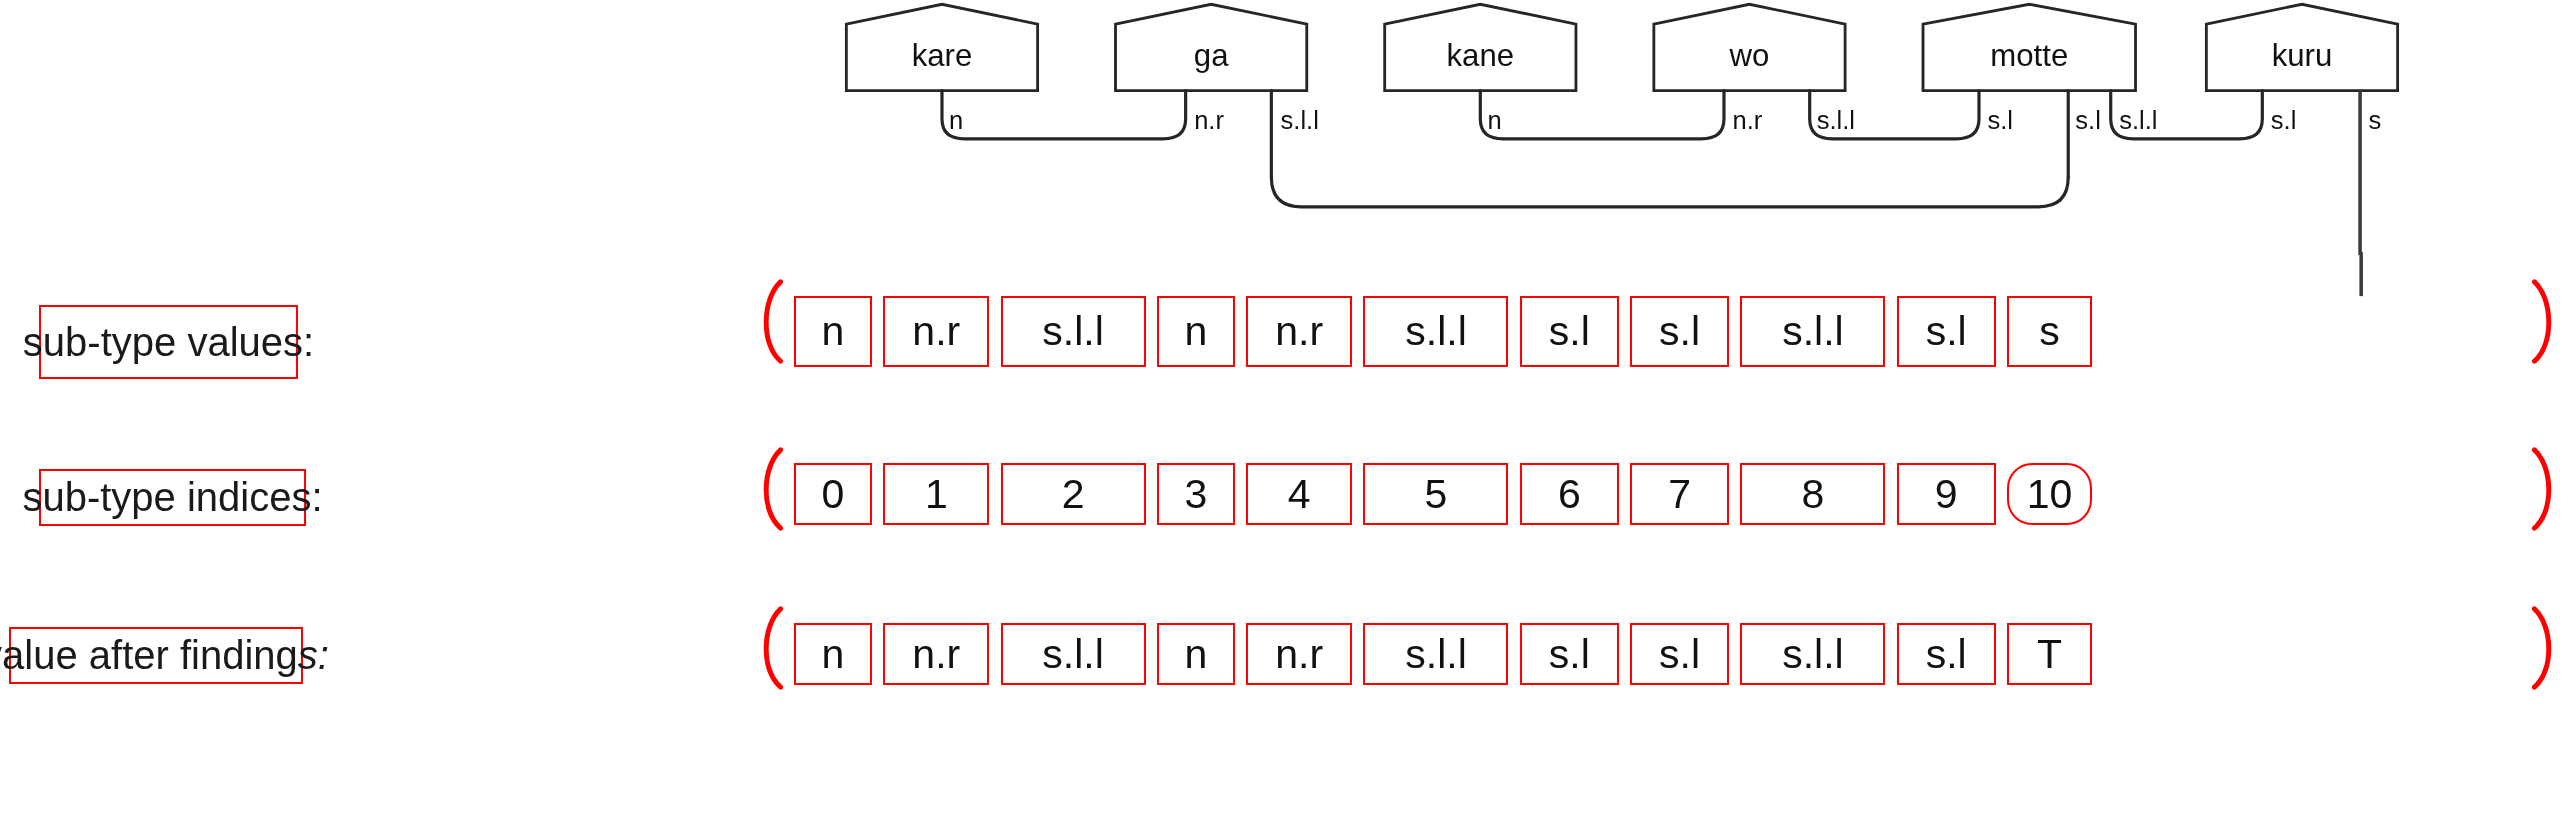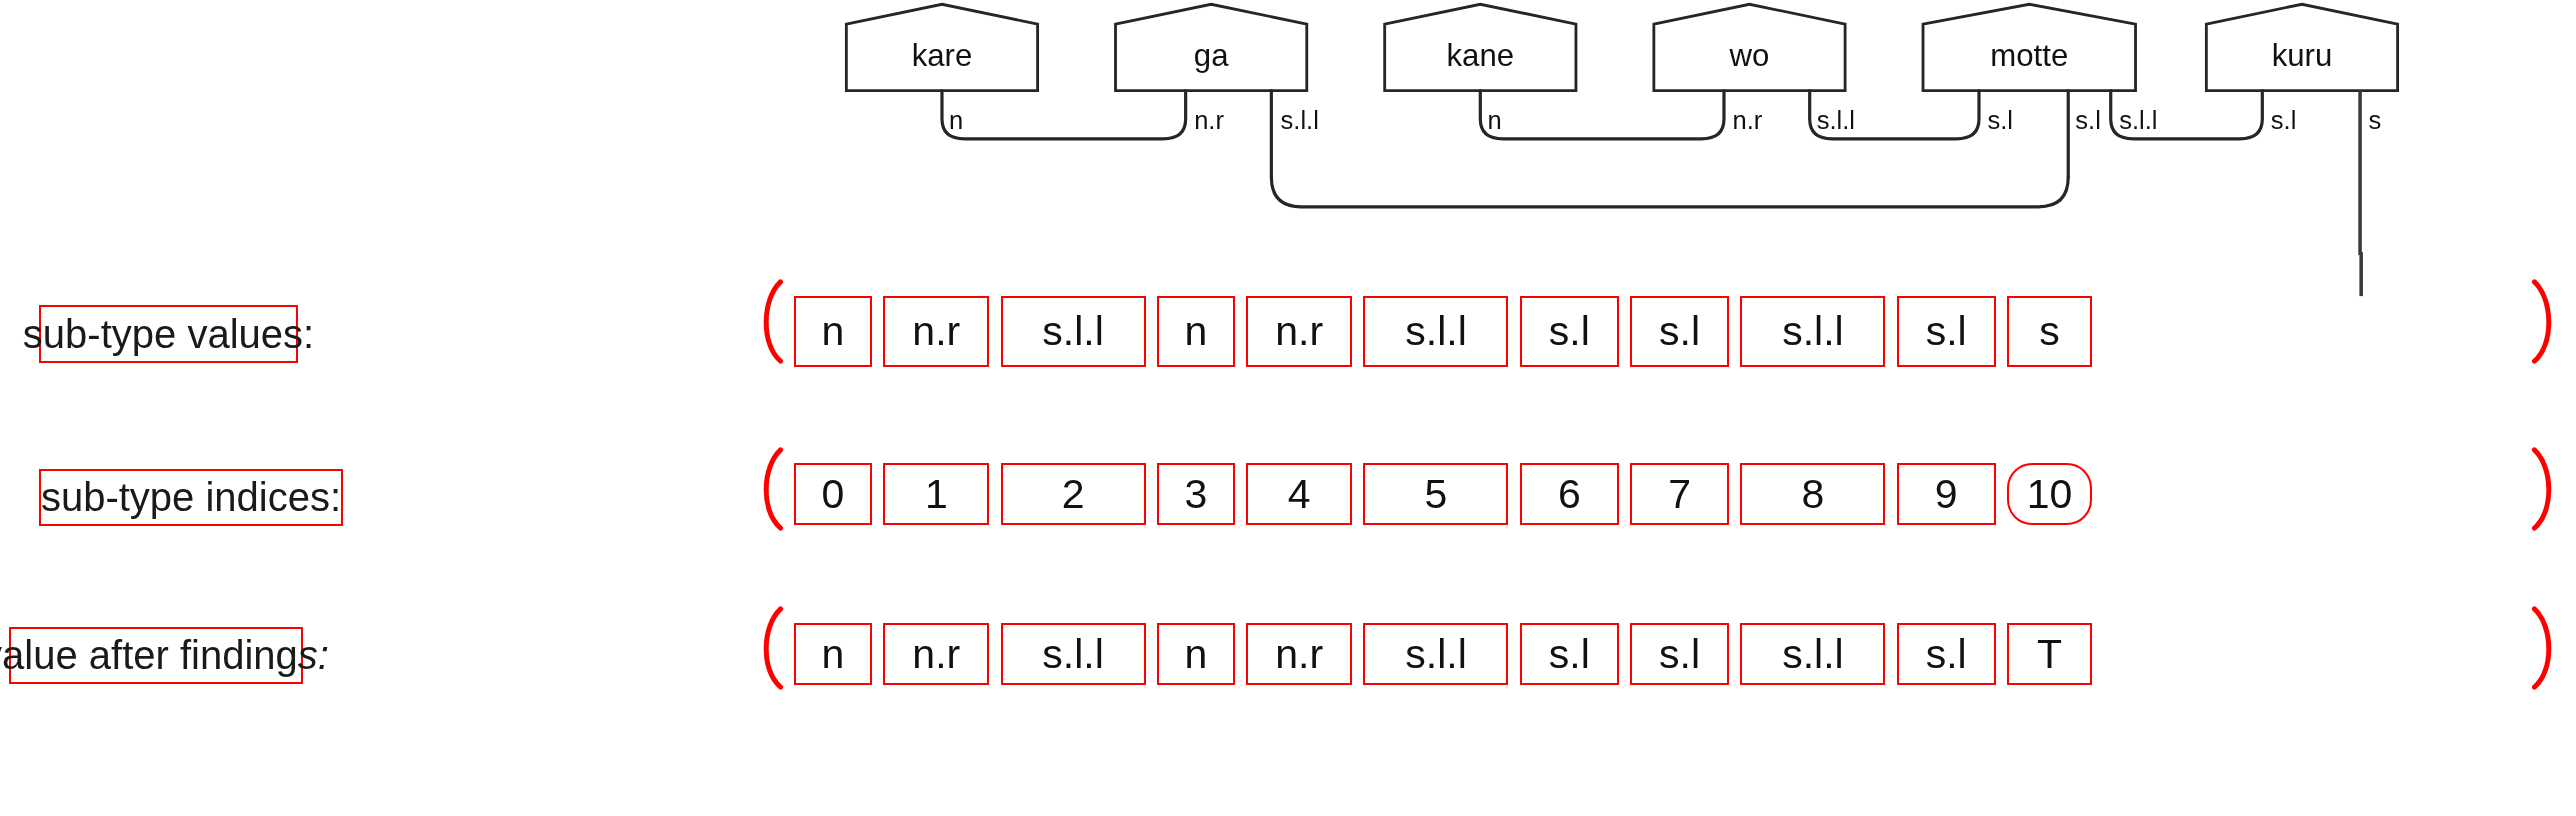--- a/index.html
+++ b/index.html
@@ -168,21 +168,21 @@
     <path class="pointer-line" d="M3330,128 L3330,360"></path>
     <text class="tree-arc-label" x="3342" y="172">s</text>
 
     <path class="tree-edge" d="M1793,250 Q1793,292 1835,292 L2876,292 Q2918,292 2918,250"></path>
   </svg>
 
   <svg style="position:absolute;left:0;top:252px;width:2576px;height:57px;pointer-events:none;" viewBox="0 0 3633 80">
     <path d="M3330,0 L3330,62" fill="none" stroke="#3a3a3a" stroke-width="5"></path>
   </svg>
 
-  <div class="row-label" style="left:39px; top:305px; width:259px; height:58px;">
+  <div class="row-label" style="left:39px; top:305px; width:259px; height:74px;">
     <span>sub-type values:</span>
   </div>
 
   <div class="paren" style="left:752px; top:279px;">
     <svg width="33" height="85" viewBox="0 0 46 120">
       <path d="M40,4 C14,28 12,92 40,116" fill="none" stroke="#FF0000" stroke-width="7" stroke-linecap="round"></path>
     </svg>
   </div>
 
   <div class="seq" id="seq-row-0" style="left: 794px; top: 296px; gap: 11.3px;">
@@ -198,21 +198,21 @@
       <div class="cell" style="width: 99px; height: 71px;">s.l</div>
       <div class="cell" style="width: 85px; height: 71px;">s</div>
     </div>
 
   <div class="paren" style="left:2530px; top:279px;">
     <svg width="33" height="85" viewBox="0 0 46 120">
       <path d="M6,4 C32,28 34,92 6,116" fill="none" stroke="#FF0000" stroke-width="7" stroke-linecap="round"></path>
     </svg>
   </div>
 
-  <div class="row-label" style="left:39px; top:469px; width:304px; height:57px;">
+  <div class="row-label" style="left:39px; top:469px; width:267px; height:57px;">
     <span>sub-type indices:</span>
   </div>
 
   <div class="paren" style="left:752px; top:447px;">
     <svg width="33" height="84" viewBox="0 0 46 118">
       <path d="M40,4 C14,28 12,90 40,114" fill="none" stroke="#FF0000" stroke-width="7" stroke-linecap="round"></path>
     </svg>
   </div>
 
   <div class="seq" id="seq-row-1" style="left: 794px; top: 463px; gap: 11.3px;">

